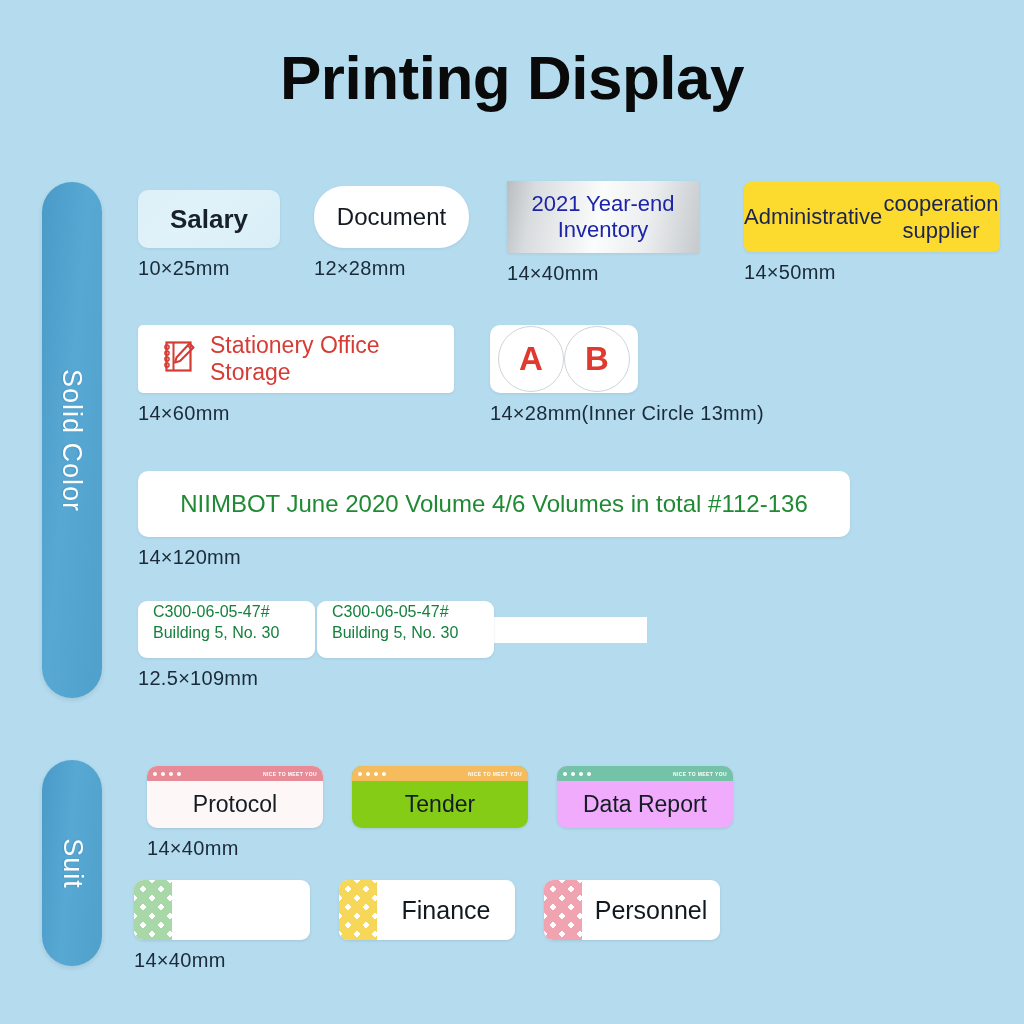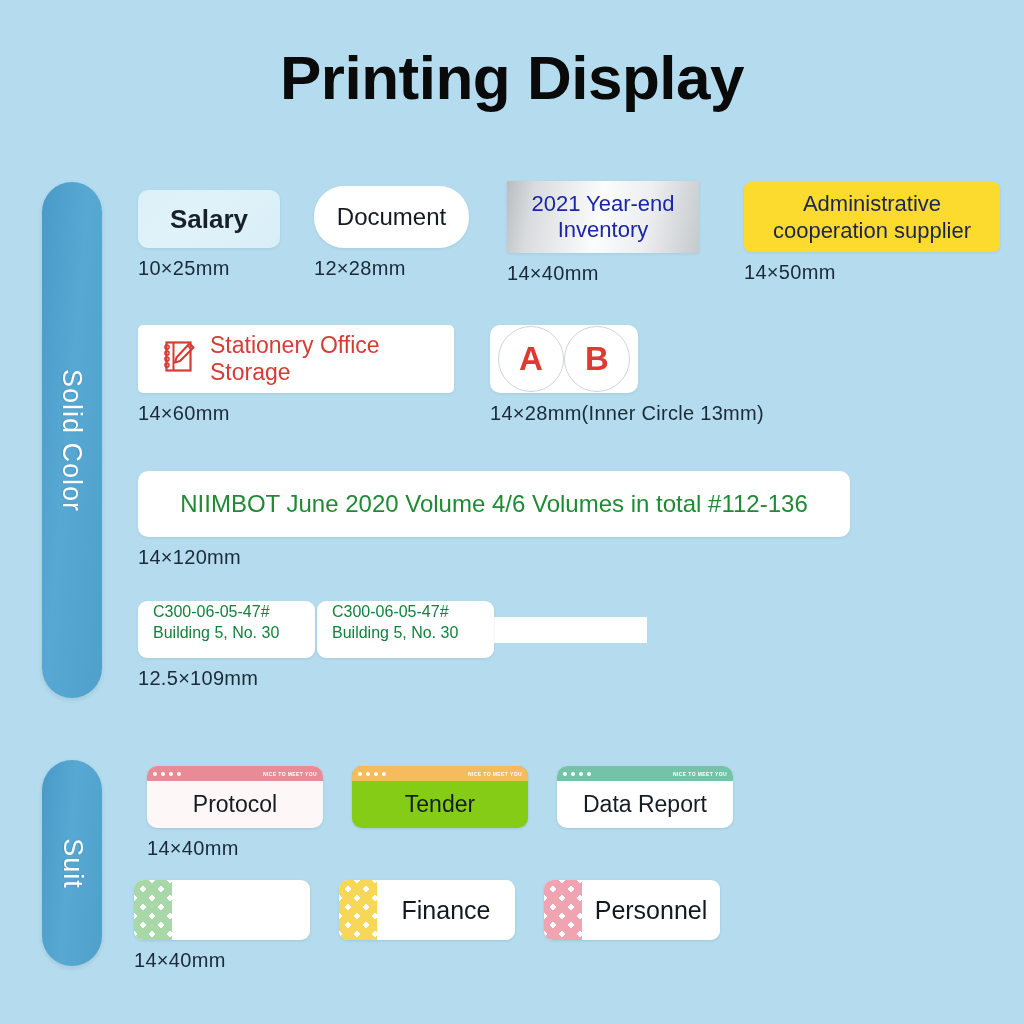--- a/index.html
+++ b/index.html
@@ -91,21 +91,21 @@
     color: #1c25a8; font-size: 22px; line-height: 1.2; text-align: center;
     border-radius: 0;
     flex-direction: column;
   }
   
   #lbl-admin {
     width: 256px; height: 70px;
     background: #fcdb2e;
     color: #1b2452; font-size: 22px; line-height: 1.25; text-align: center;
     border-radius: 7px;
-    flex-direction: column;
+    flex-direction: row;
   }
   
   #lbl-stationery {
     width: 316px; height: 68px;
     justify-content: flex-start;
     padding-left: 24px;
     gap: 14px;
     border-radius: 5px;
   }
   #lbl-stationery .st-text { font-size: 23px; color: #d63b34; }
@@ -316,21 +316,21 @@
         <span class="dots">
             <i></i>
             <i></i>
             <i></i>
             <i></i>
           </span>
         <span class="tag">NICE TO MEET YOU</span>
       </div>
       <div class="body">Tender</div>
     </div>
-    <div class="suitcard" style="background:#ffffff;justify-content:flex-end;">
+    <div class="suitcard" style="background:#f0abfc;justify-content:flex-end;">
       <div class="bar" style="background:#74c3a8;">
         <span class="dots">
             <i></i>
             <i></i>
             <i></i>
             <i></i>
           </span>
         <span class="tag">NICE TO MEET YOU</span>
       </div>
       <div class="body">Data Report</div>

